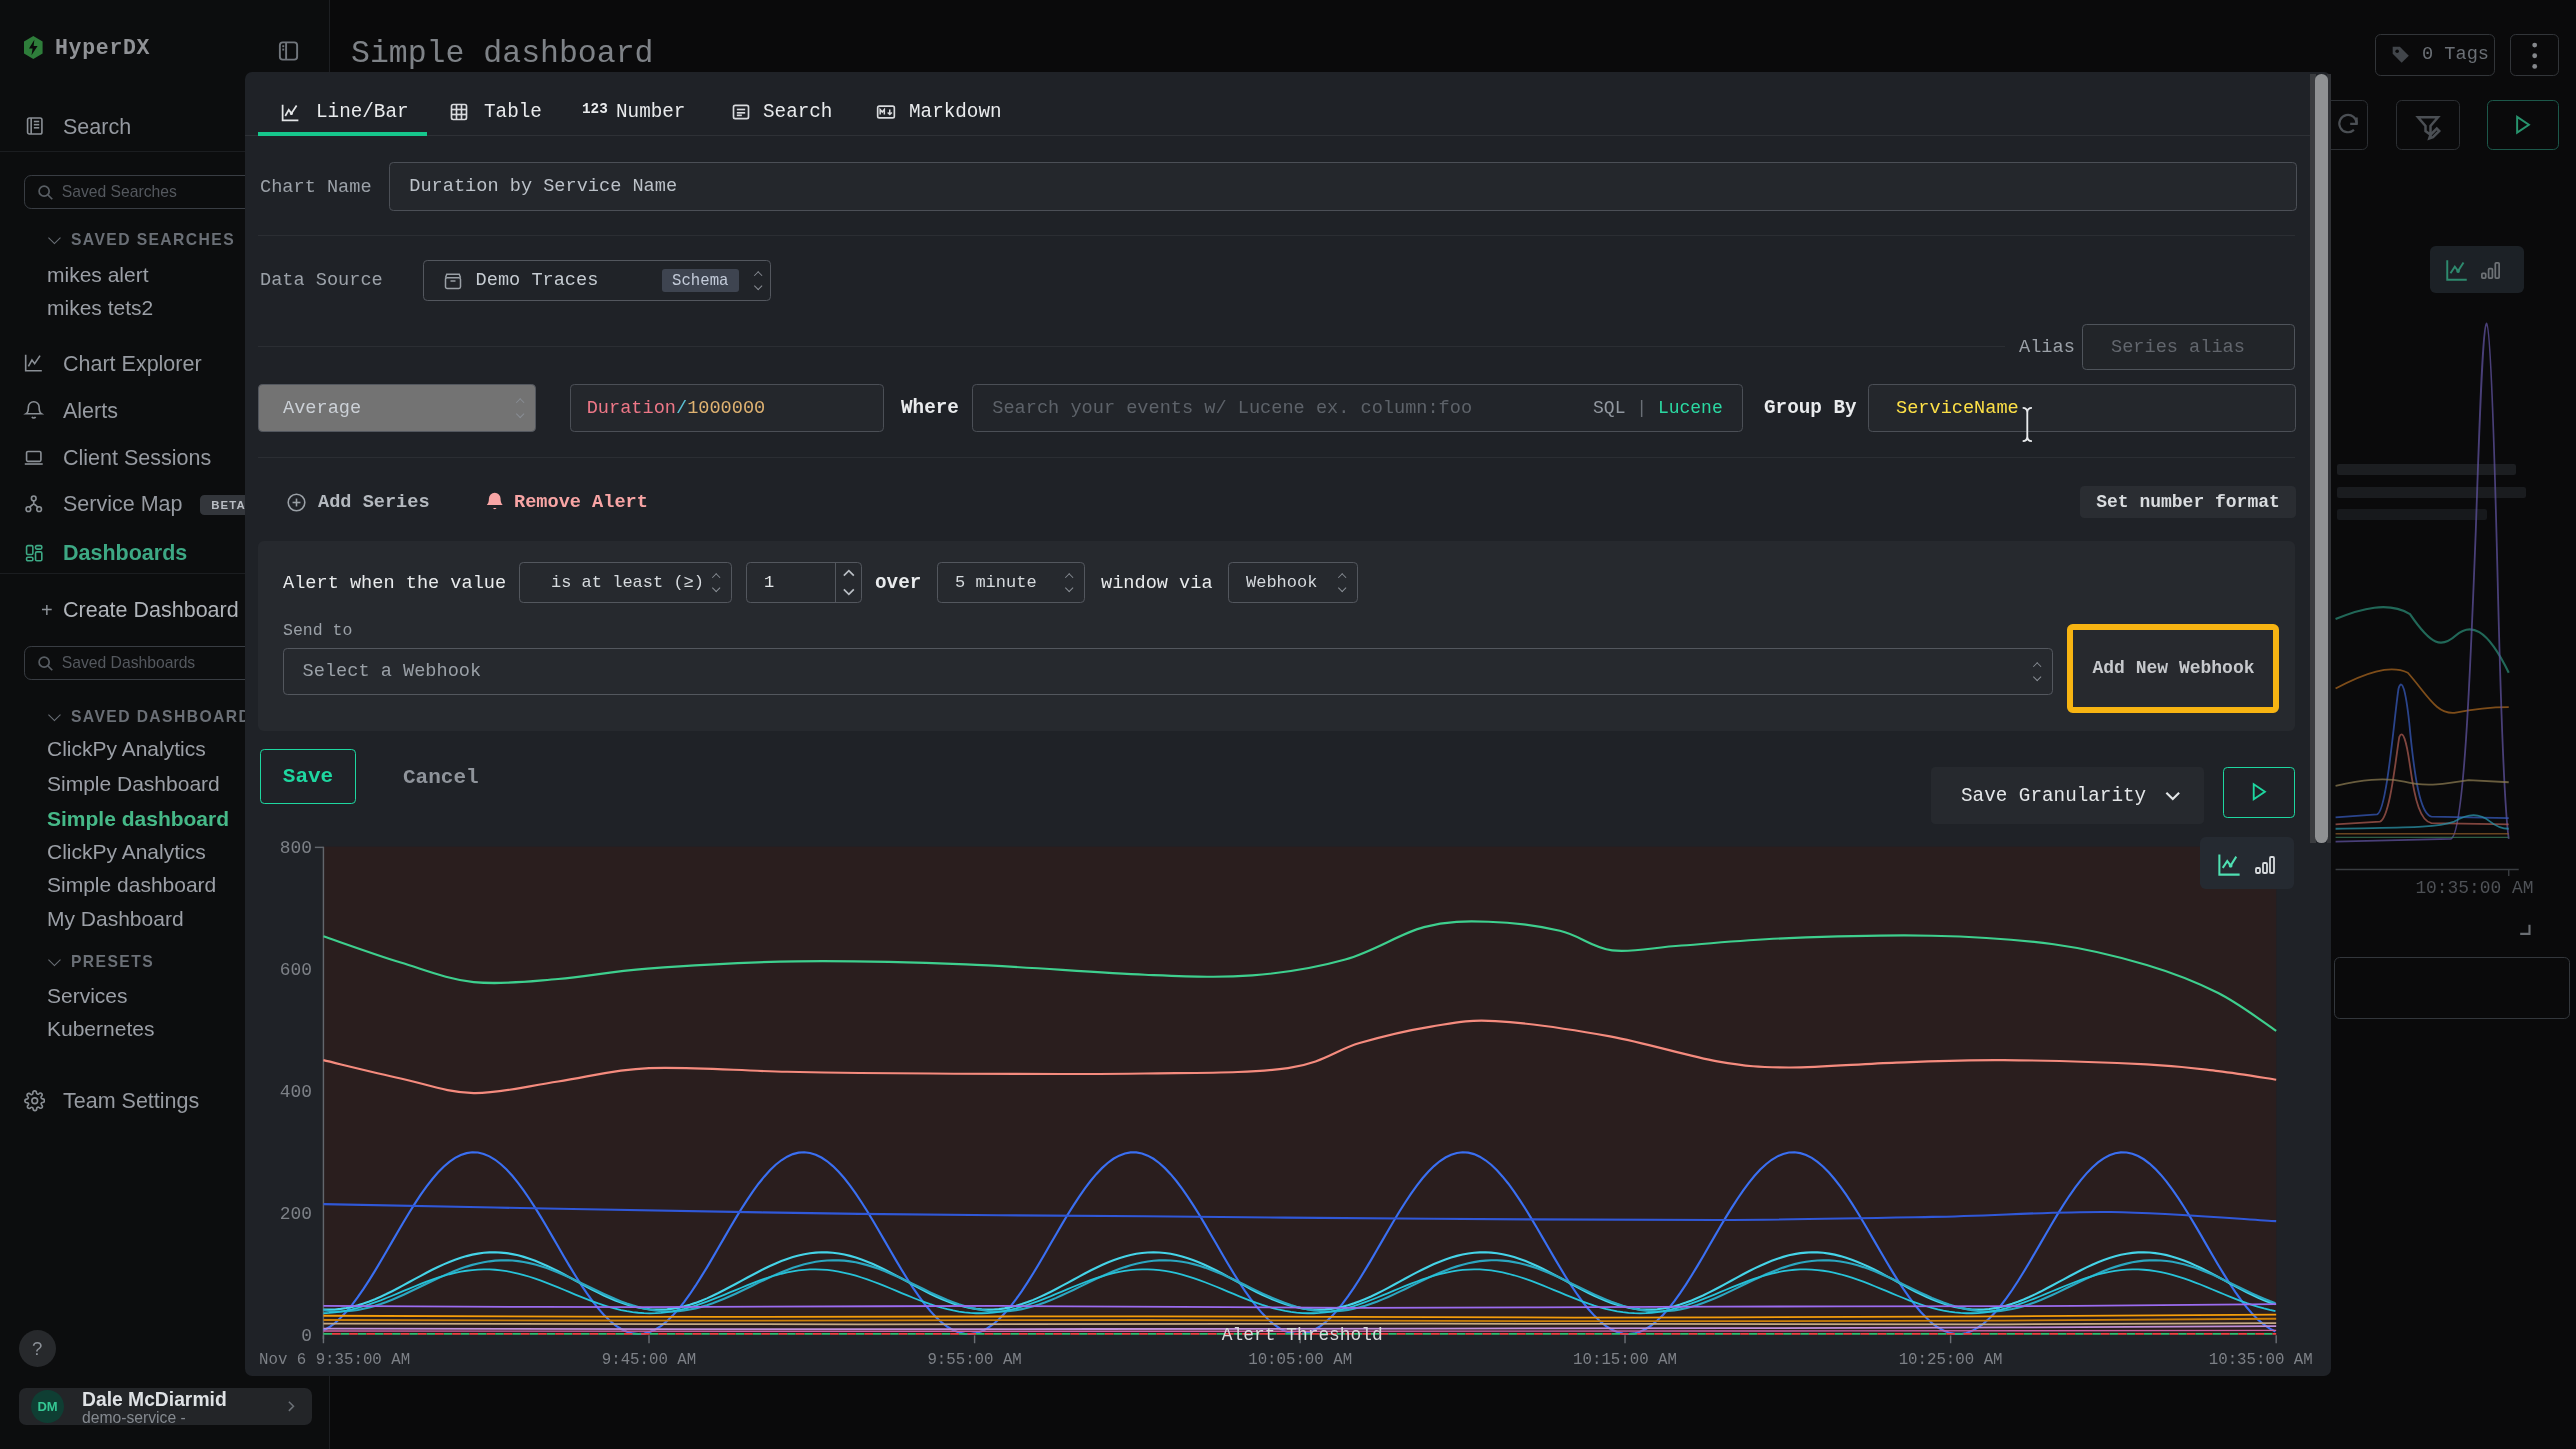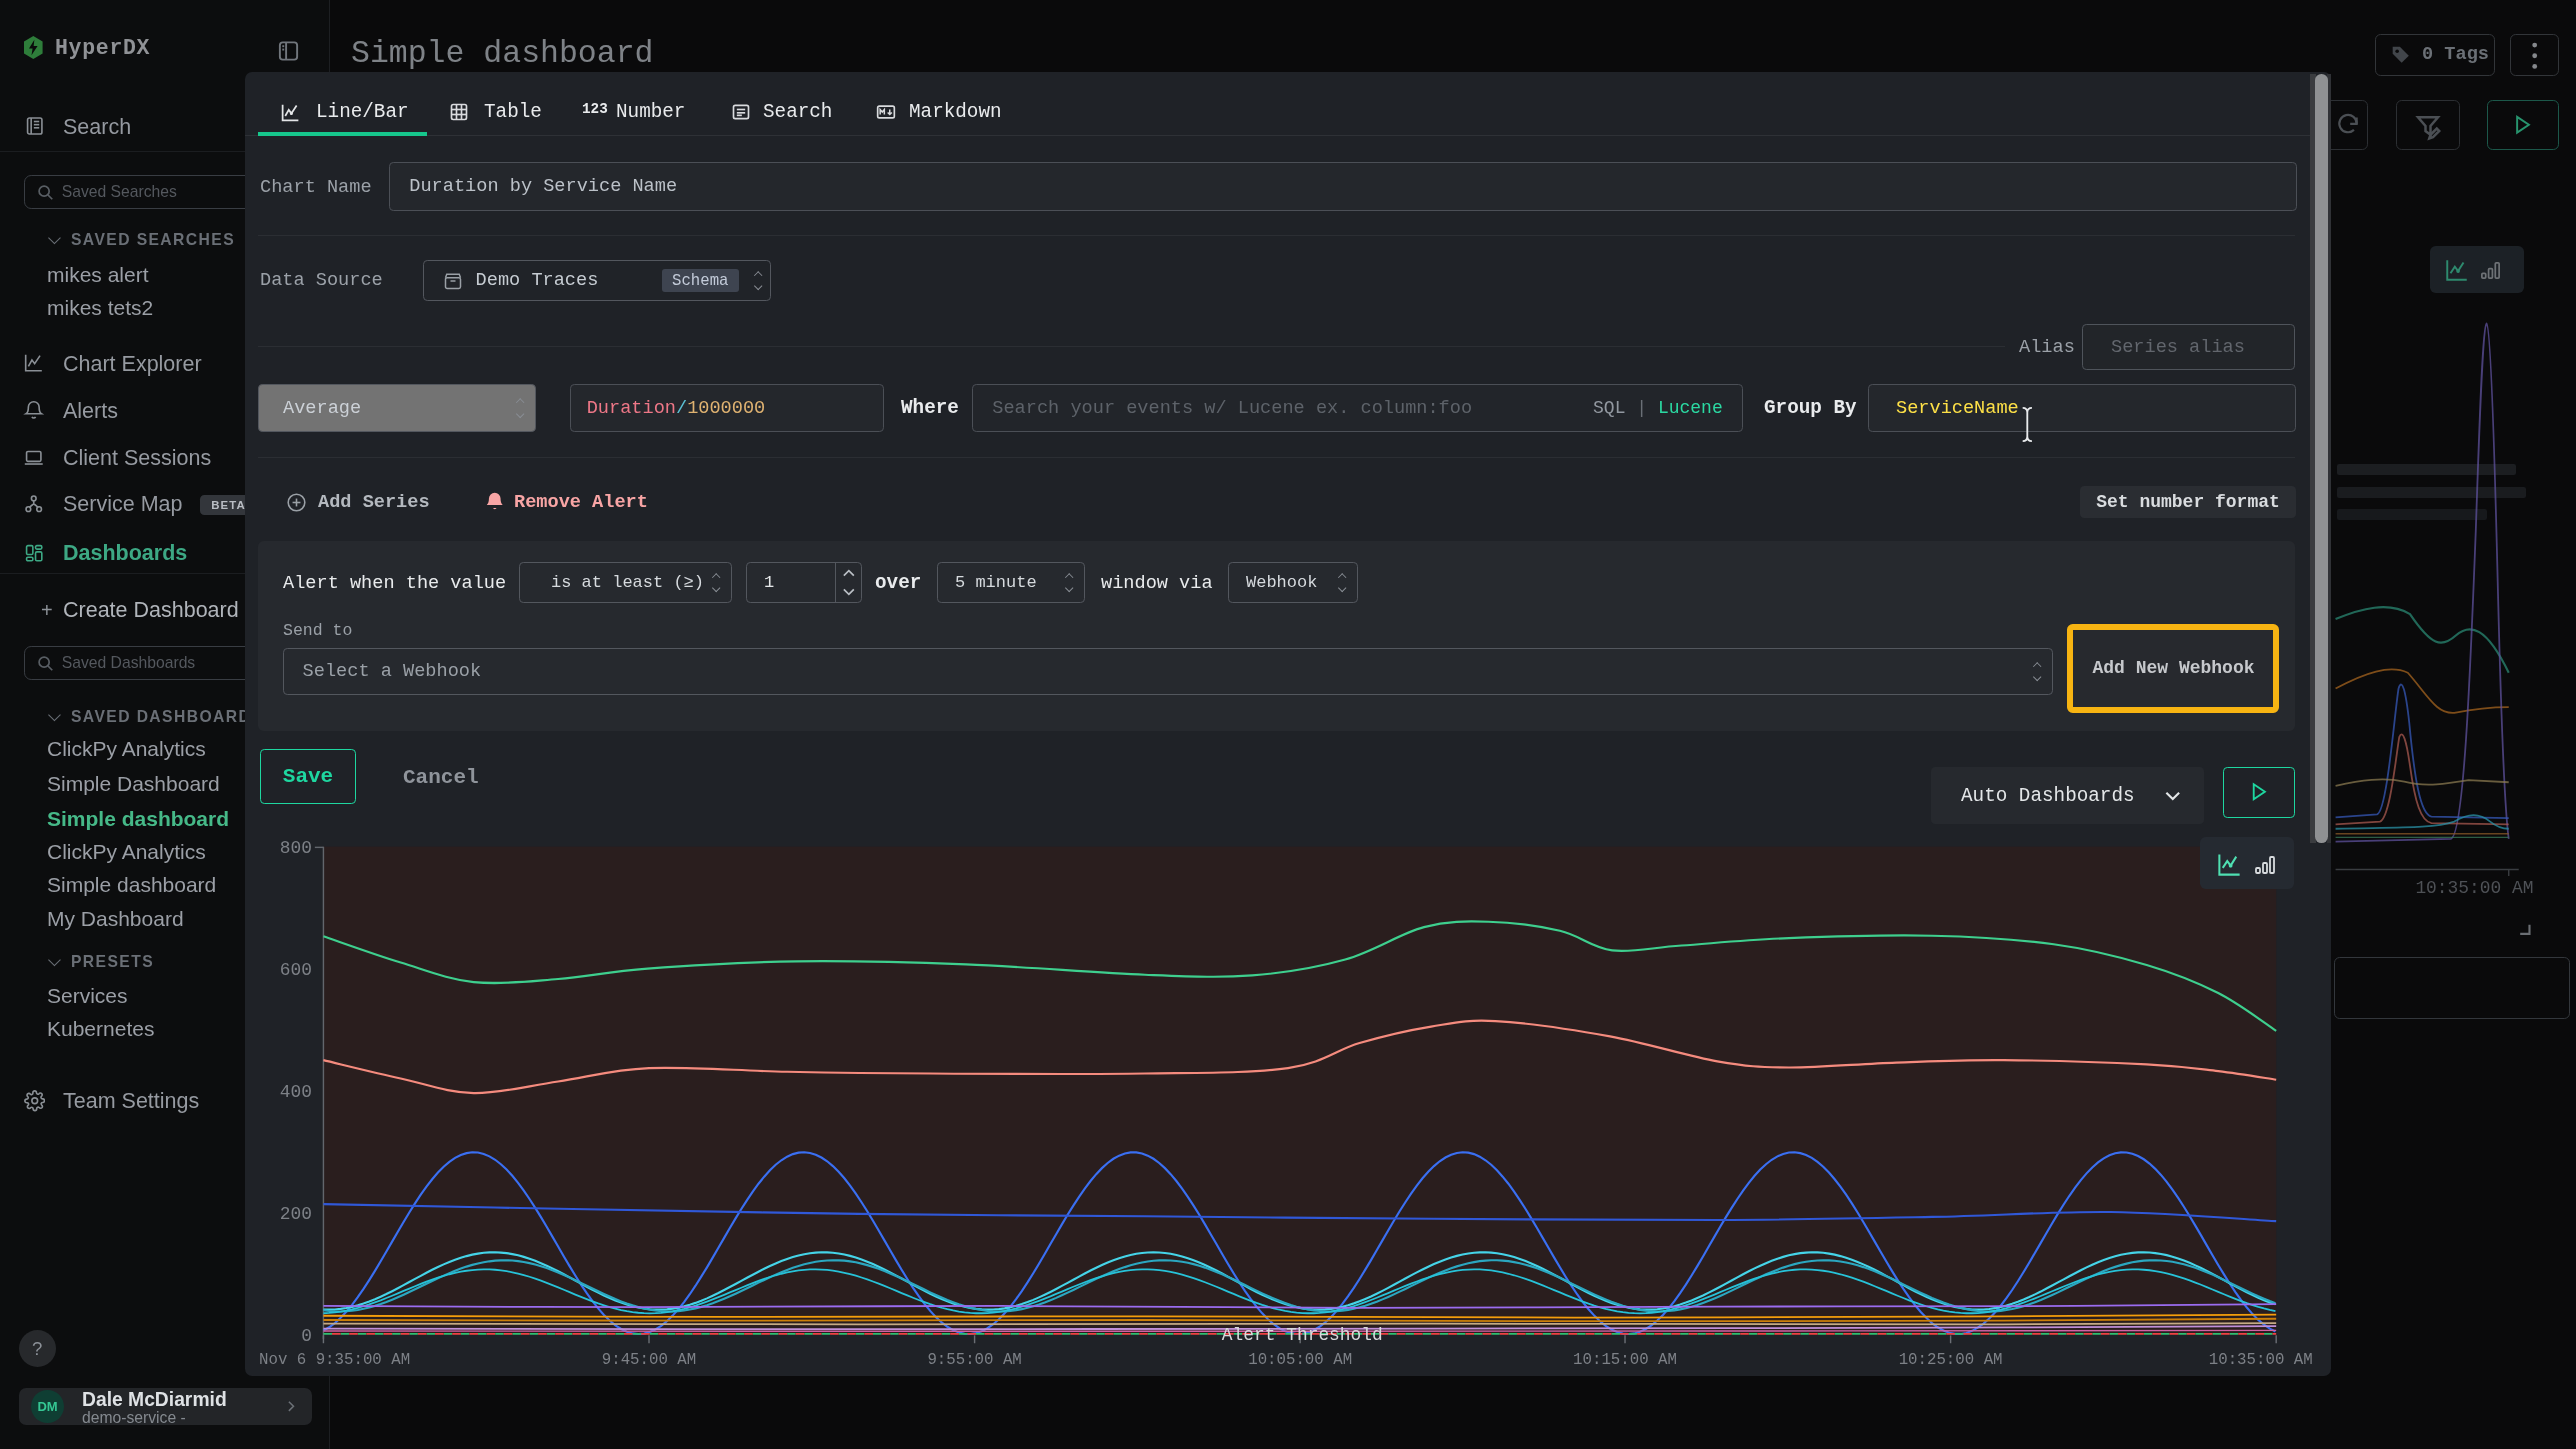--- a/index.html
+++ b/index.html
@@ -27,21 +27,21 @@
 </style></head>
 <body>
 
 <div class="abs" style="left:351px;top:36px;font-size:31.5px;color:#7e8287;letter-spacing:0px;white-space:nowrap">Simple dashboard</div>
 
 <div class="abs" style="left:2375px;top:34px;width:120px;height:42px;border:1.4px solid #323539;border-radius:5.7px"></div>
 <svg class="abs" style="left:2390px;top:44px" width="21.5" height="21.5" viewBox="0 0 24 24">
     <path d="M3 3 h8 l10 10 -8 8 L3 11 Z" fill="#41454a"></path>
     <circle cx="8" cy="8" r="2" fill="#0a0a0b"></circle>
   </svg>
-<div class="abs" style="left:2422px;top:54px;transform:translateY(-50%);font-size:18.6px;font-weight:bold;color:#6b7076">0 Tags</div>
+<div class="abs" style="left:2422px;top:54px;transform:translateY(-50%);font-size:18.6px;font-weight:normal;color:#6b7076">0 Tags</div>
 <div class="abs" style="left:2510px;top:34px;width:49px;height:42px;border:1.4px solid #323539;border-radius:5.7px"></div>
 <svg class="abs" style="left:2529px;top:40px" width="11.4" height="31.5" viewBox="0 0 16 44" fill="#85888c">
     <circle cx="8" cy="7" r="3.4"></circle>
     <circle cx="8" cy="22" r="3.4"></circle>
     <circle cx="8" cy="37" r="3.4"></circle>
   </svg>
 
 <div class="abs" style="left:2321px;top:100px;width:47px;height:50px;border:1.4px solid #2c2f33;border-radius:5.7px"></div>
 <svg class="abs" style="left:2335px;top:112px" width="26" height="26" viewBox="0 0 24 24" fill="none" stroke="#4b4f54" stroke-width="2">
     <path d="M20 11a8 8 0 1 0-2.5 5.5"></path>
@@ -299,21 +299,21 @@
 <div class="sel" style="left:283px;top:648px;width:1770px;height:47px;padding-left:18.6px;font-size:18.6px;color:#9aa0a7">Select a Webhook<span class="updown">
       <i class="u"></i>
       <i class="d"></i>
     </span></div>
 <div class="abs" style="left:2067px;top:624px;width:212px;height:89px;border:6.4px solid #f7b412;border-radius:5.7px;background:#27292e"></div>
 <div class="abs bold" style="left:2074px;top:630px;width:199px;height:76px;display:flex;align-items:center;justify-content:center;font-size:18px;color:#c6c8cc">Add New Webhook</div>
 
 <div class="abs bold" style="left:260px;top:749px;width:96px;height:55px;border:1.4px solid #1ed7a0;border-radius:4.3px;color:#1ed7a0;font-size:21px;display:flex;align-items:center;justify-content:center">Save</div>
 <div class="abs bold" style="left:403px;top:777px;transform:translateY(-50%);font-size:21px;color:#8f949b">Cancel</div>
 <div class="abs" style="left:1931px;top:767px;width:273px;height:57px;background:#26292e;border-radius:4.3px"></div>
-<div class="abs" style="left:1961px;top:796px;transform:translateY(-50%);font-size:19.3px;color:#e3e6e8">Auto Dashboards</div>
+<div class="abs" style="left:1961px;top:796px;transform:translateY(-50%);font-size:19.3px;color:#e3e6e8">Save Granularity</div>
 <svg class="abs" style="left:2162px;top:787px" width="21.5" height="17" viewBox="0 0 30 24" fill="none" stroke="#e3e6e8" stroke-width="3">
     <path d="M6 8 L15 17 L24 8"></path>
   </svg>
 <div class="abs" style="left:2223px;top:767px;width:72px;height:51px;border:1.4px solid #1ed7a0;border-radius:4.3px"></div>
 <svg class="abs" style="left:2250px;top:781px" width="18.6" height="21.5" viewBox="0 0 20 22" fill="none" stroke="#1ed7a0" stroke-width="2">
     <path d="M4 3 L16 11 L4 19 Z"></path>
   </svg>
 <svg width="2576" height="1450" viewBox="0 0 3600 2026" style="position:absolute;left:0;top:0">
 <rect x="452" y="1183" width="2729" height="682" fill="#2a1e1e"></rect>
 <line x1="452" y1="1183" x2="452" y2="1871" stroke="#62666c" stroke-width="2"></line>

